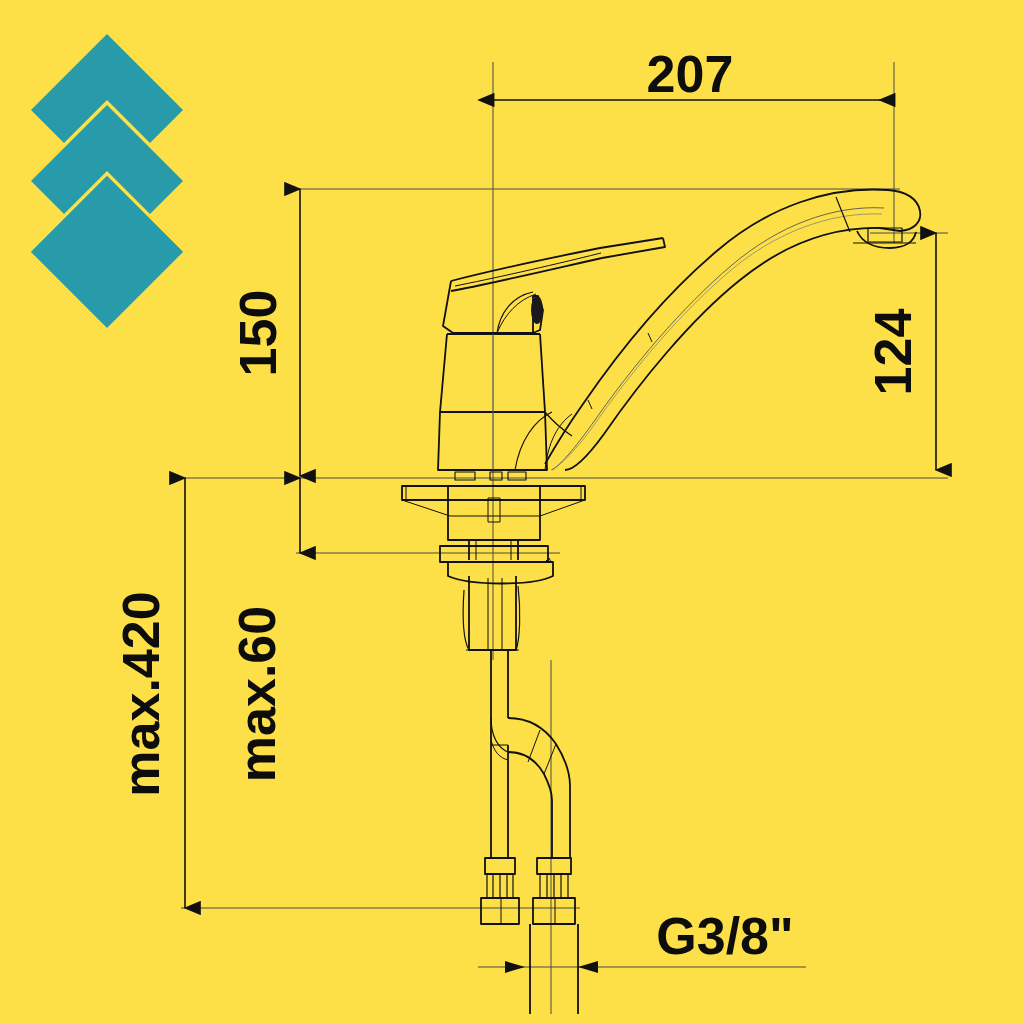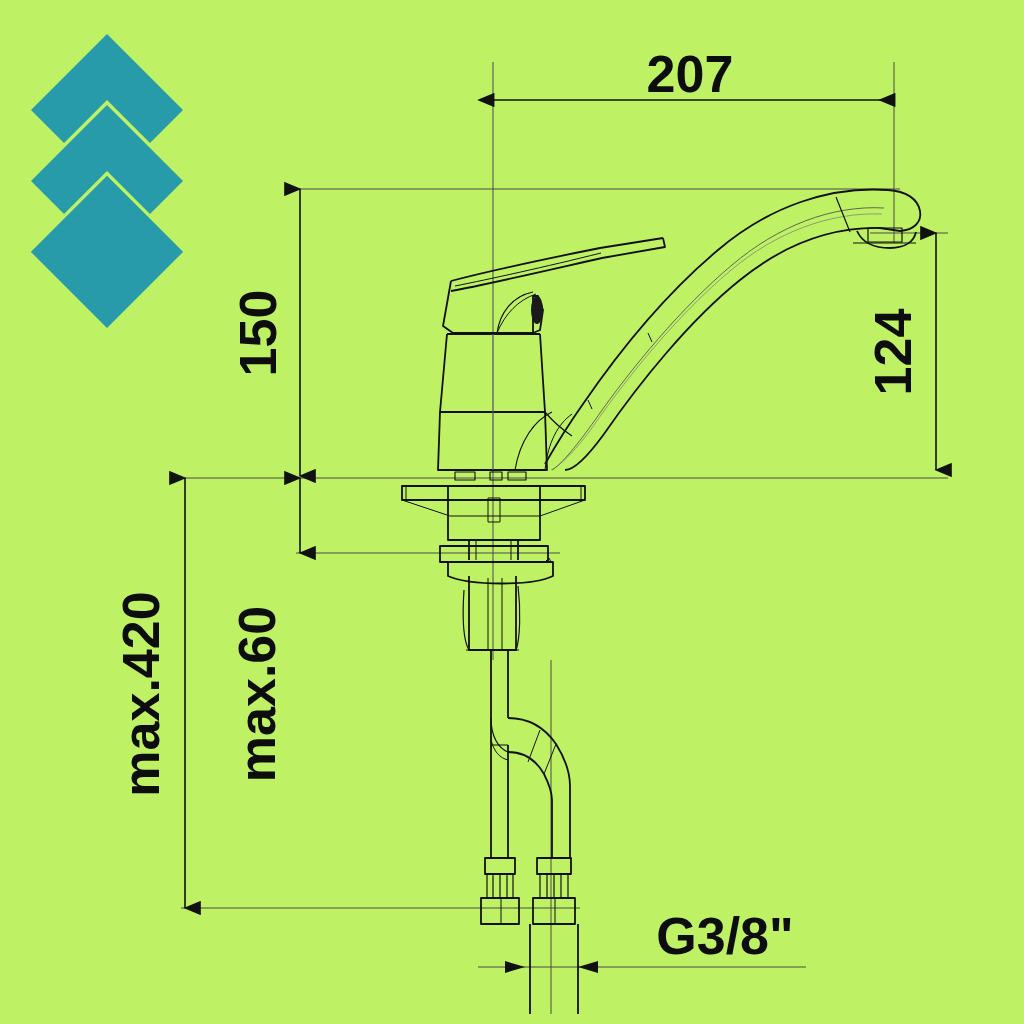--- a/index.html
+++ b/index.html
@@ -12,21 +12,21 @@
     width: 1024px;
     height: 1024px;
     font-family: "Liberation Sans", sans-serif;
     overflow: hidden;
     position: relative;
   }
   #stage {
     position: relative;
     width: 1024px;
     height: 1024px;
-    background: #bef264;
+    background: #fde047;
   }
   #drawing {
     position: absolute;
     left: 0;
     top: 0;
     width: 1024px;
     height: 1024px;
   }
   .dim-text {
     font-family: "Liberation Sans", sans-serif;

